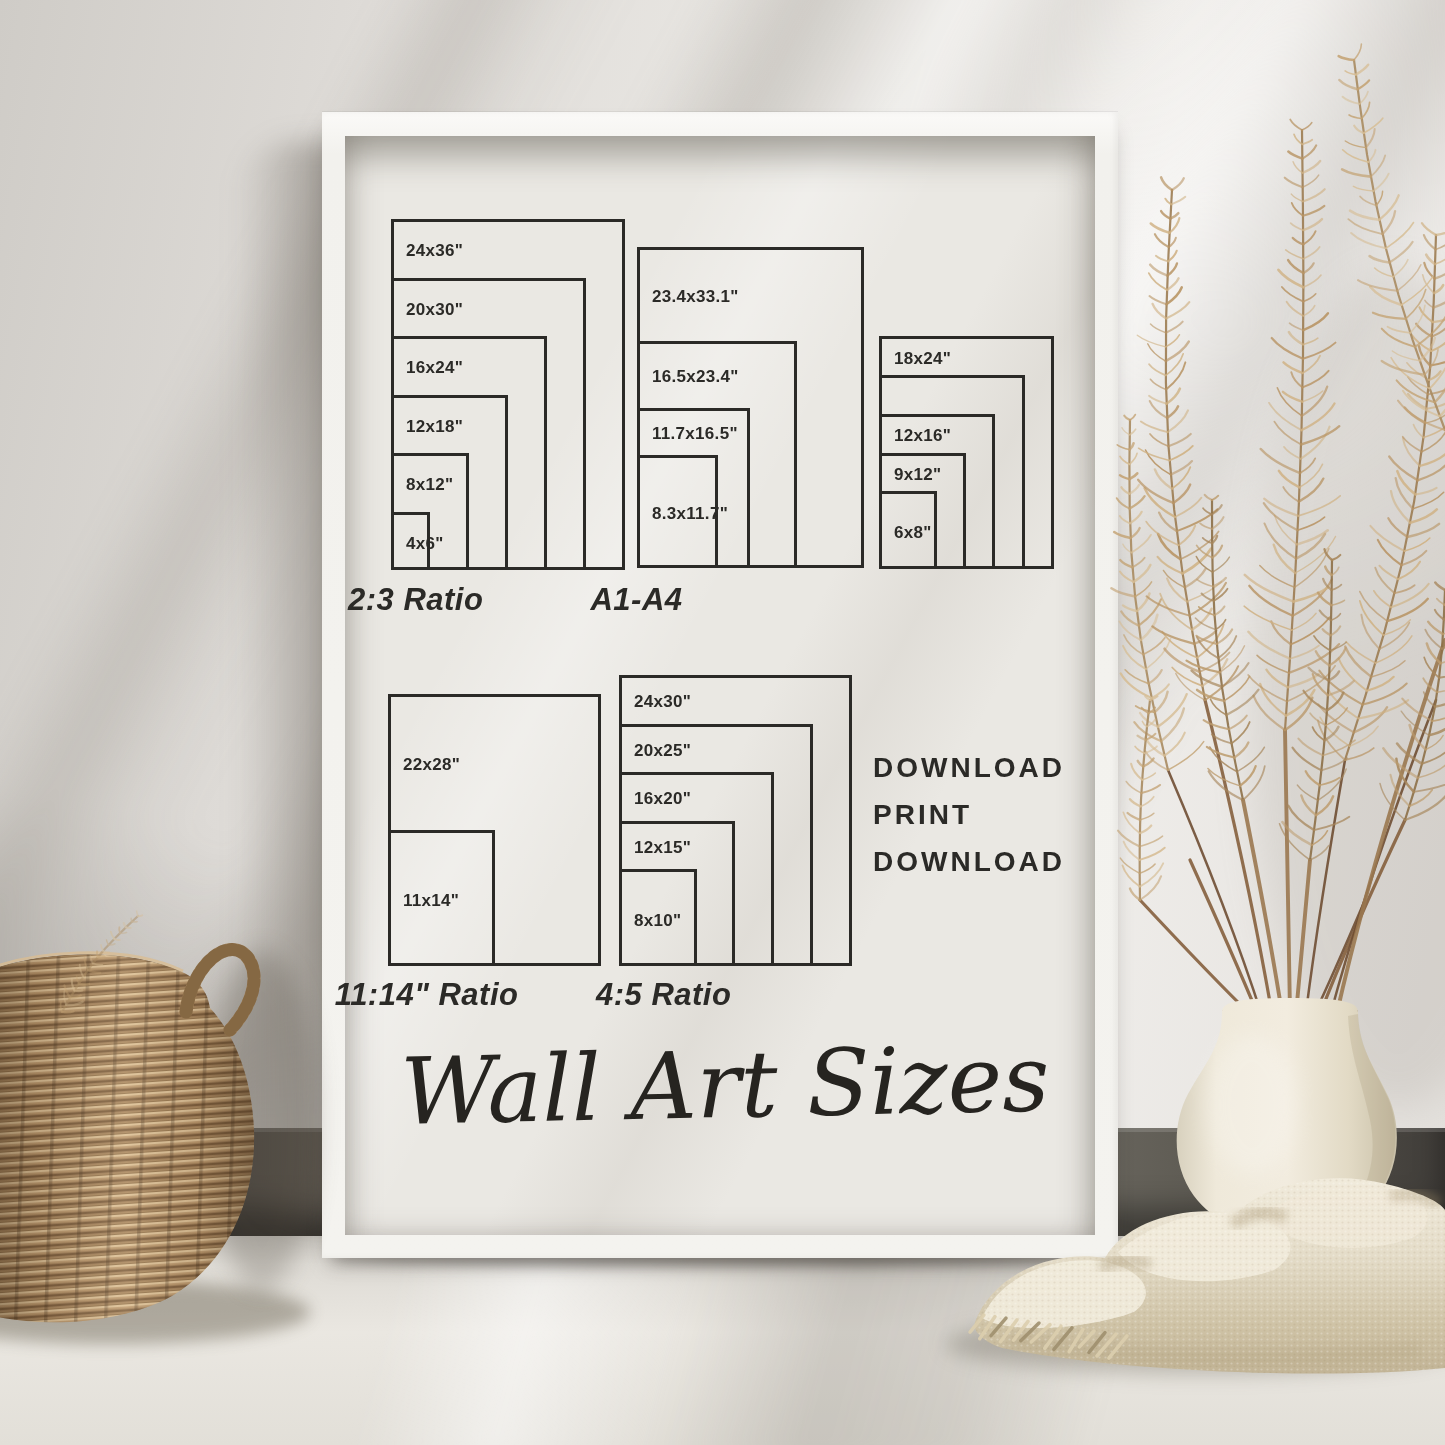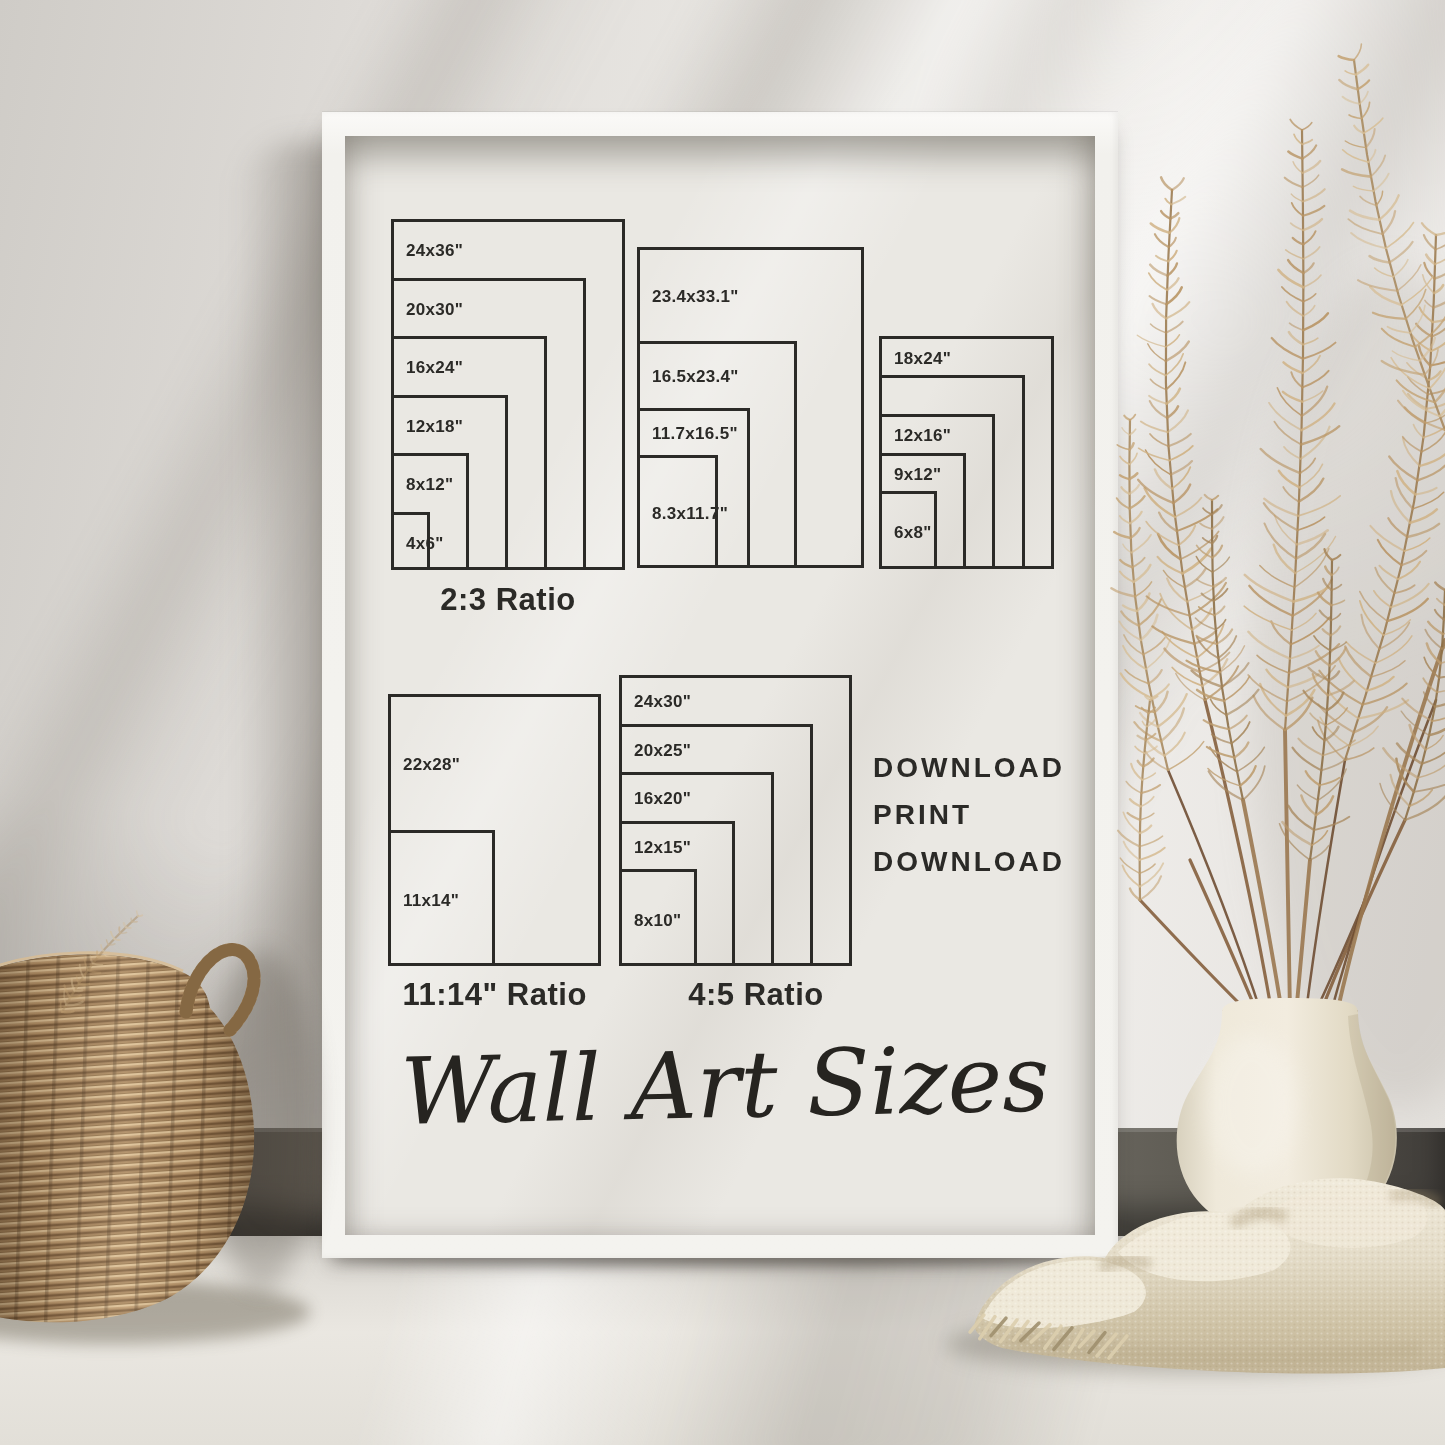--- a/index.html
+++ b/index.html
@@ -38,22 +38,22 @@
     background-image:linear-gradient(118deg, transparent 28%, rgba(255,255,255,.30) 37%, transparent 46%,
       transparent 54%, rgba(164,156,145,.14) 62%, transparent 71%);
     box-shadow:inset 0 32px 32px -12px rgba(88,82,73,.46), inset 30px 0 30px -22px rgba(88,82,73,.26),
       inset -30px 0 30px -22px rgba(88,82,73,.32), inset 0 -20px 24px -16px rgba(88,82,73,.20);}
 
   #groups-layer{position:absolute;left:0;top:0;width:1445px;height:1445px;z-index:6;}
   .size-group{position:absolute;}
   .size-rect{position:absolute;left:0;bottom:0;border:3px solid var(--line);background:transparent;}
   .size-label{display:flex;align-items:center;padding-left:12px;font-weight:bold;font-size:17px;
     letter-spacing:.3px;color:var(--line);white-space:nowrap;}
-  .group-caption{position:absolute;width:320px;text-align:center;font-size:31px;font-weight:bold;
-    letter-spacing:.5px;color:var(--text);}
+  .group-caption{position:absolute;width:320px;font-size:31px;font-weight:bold;
+    letter-spacing:.5px;color:var(--text);font-style:italic;}
   .purchase{position:absolute;left:873px;top:744px;font-size:28px;font-weight:bold;letter-spacing:3px;
     line-height:47px;color:var(--text);}
   .purchase div{white-space:nowrap;}
   .script-title{position:absolute;left:345px;top:1032px;width:760px;text-align:center;
     font-family:"DejaVu Serif",serif;font-style:italic;font-weight:normal;font-size:92px;
     color:#262420;transform:rotate(-1.2deg);}
 
   .decor{position:absolute;left:0;top:0;width:1445px;height:1445px;pointer-events:none;}
   #left-decor{z-index:7;}
   #right-decor{z-index:8;}
@@ -110,20 +110,21 @@
         <div class="size-rect" style="width: 160.05px; height: 226.98px;">
           <div class="size-label" style="height: 66.93px;">16.5x23.4"</div>
         </div>
         <div class="size-rect" style="width: 113.49px; height: 160.05px;">
           <div class="size-label" style="height: 46.56px;">11.7x16.5"</div>
         </div>
         <div class="size-rect" style="width: 80.51px; height: 113.49px;">
           <div class="size-label" style="height: 113.49px;">8.3x11.7"</div>
         </div>
       </div>
+      <div class="group-caption" style="left: 590.49px; top: 582px;">A1-A4</div>
       <div class="size-group" style="left: 879px; top: 336.2px; width: 174.6px; height: 232.8px;">
         <div class="size-rect" style="width: 174.6px; height: 232.8px;">
           <div class="size-label" style="height: 38.8px;">18x24"</div>
         </div>
         <div class="size-rect" style="width: 145.5px; height: 194px;"></div>
         <div class="size-rect" style="width: 116.4px; height: 155.2px;">
           <div class="size-label" style="height: 38.8px;">12x16"</div>
         </div>
         <div class="size-rect" style="width: 87.3px; height: 116.4px;">
           <div class="size-label" style="height: 38.8px;">9x12"</div>

